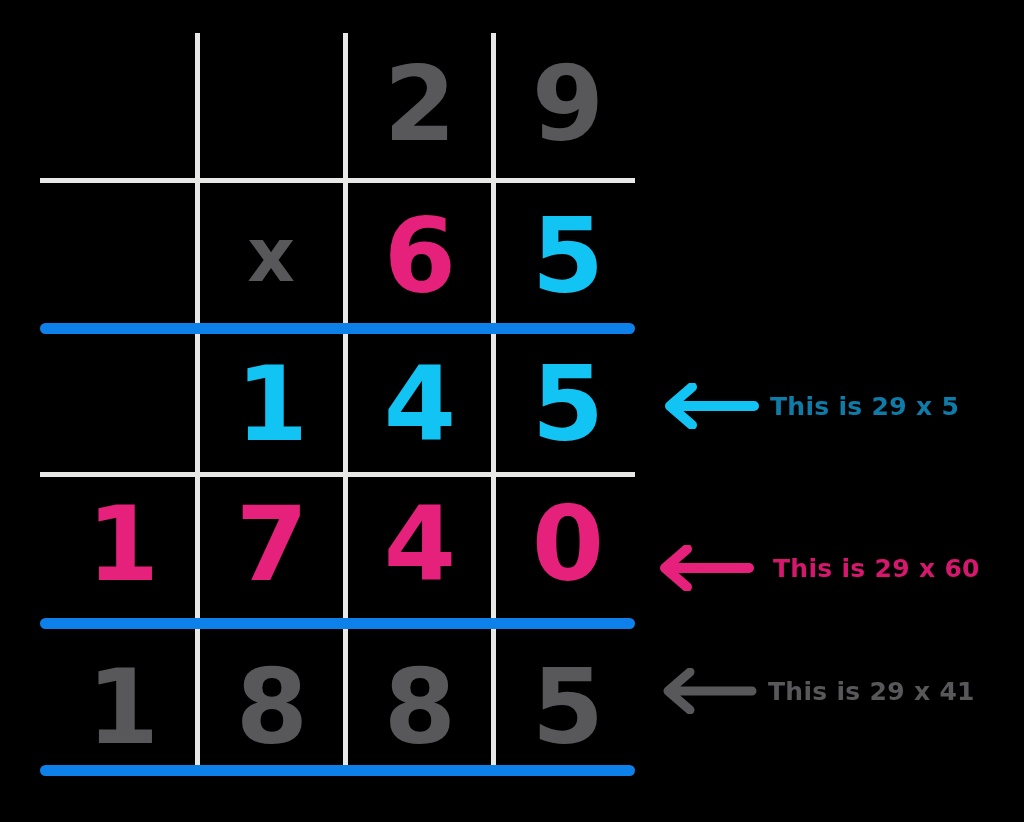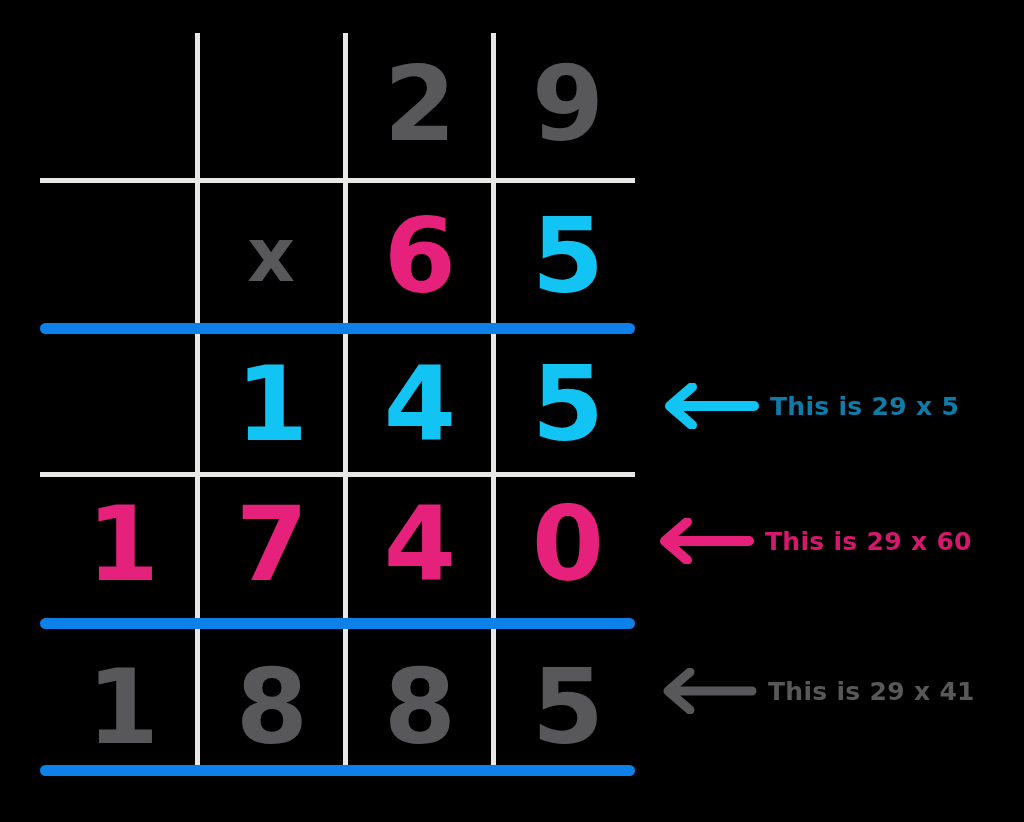--- a/index.html
+++ b/index.html
@@ -114,21 +114,21 @@
     font-size: 25px;
     letter-spacing: 0.3px;
     white-space: nowrap;
     margin-left: 10px;
   }
   .t-cyan { color: #0f7ba8; }
   .t-pink { color: #d6176e; }
   .t-grey { color: #58585a; }
 
   .an1 { left: 650px; top: 383px; }
-  .an2 { left: 645px; top: 518px; }
+  .an2 { left: 645px; top: 545px; gap: 8px; }
   .an3 { left: 648px; top: 668px; }
 </style>
 </head>
 <body>
 
 <div id="stage">
 
   <div id="grid-area">
 
     <div class="vline" style="left:195px;"></div>

